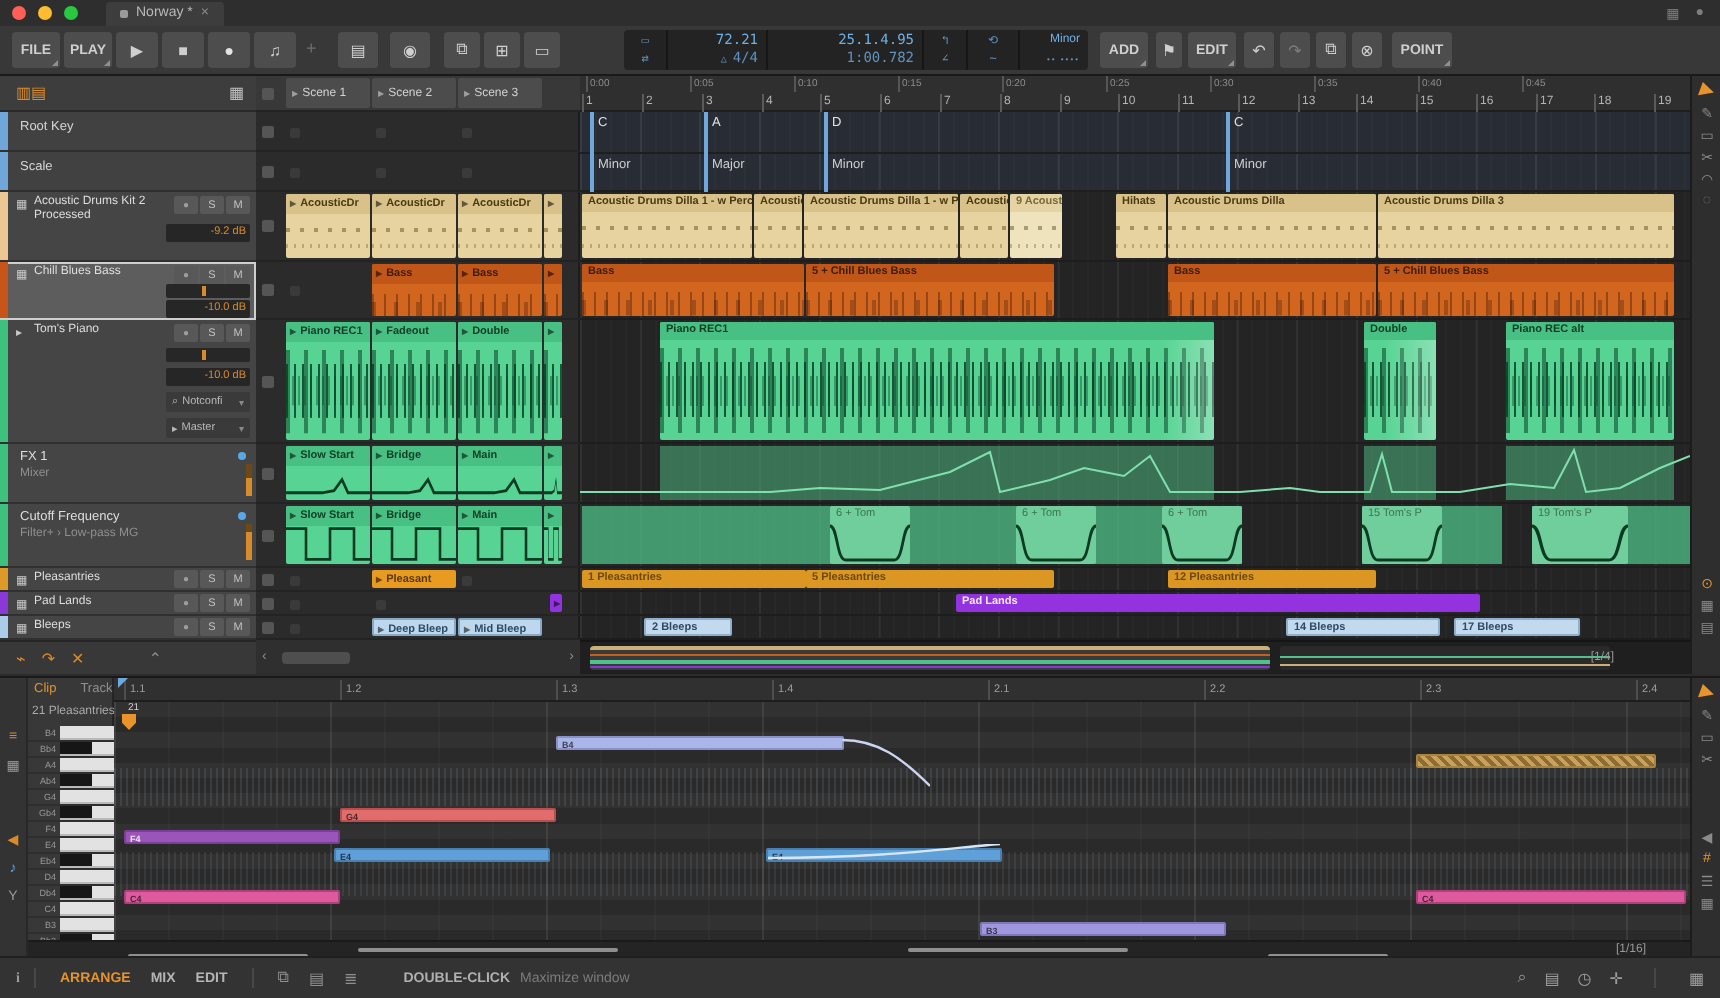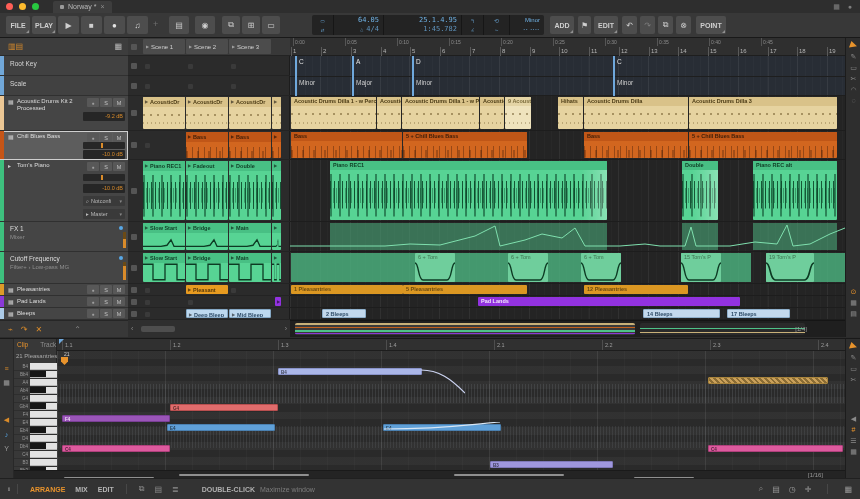--- a/index.html
+++ b/index.html
@@ -262,26 +262,26 @@
     <div class="tbtn ic" style="left:262px;width:18px">
         <span>▭</span>
       </div>
 
     <div class="transport">
       <div class="tcell icons" style="width:22px">
         <span>▭</span>
         <span>⇄</span>
       </div>
       <div class="tcell" style="width:50px">
-        <span>64.05</span>
+        <span>72.21</span>
         <span class="sub"><i style="font-style:normal;font-size:5px">△ </i><span>4/4</span></span>
       </div>
       <div class="tcell" style="width:78px">
         <span>25.1.4.95</span>
-        <span class="sub">1:45.782</span>
+        <span class="sub">1:00.782</span>
       </div>
       <div class="tcell icons" style="width:22px">
         <span>↰</span>
         <span>∠</span>
       </div>
       <div class="tcell icons" style="width:26px">
         <span>⟲</span>
         <span>~</span>
       </div>
       <div class="tcell keycell" style="width:34px;border-right:none">

